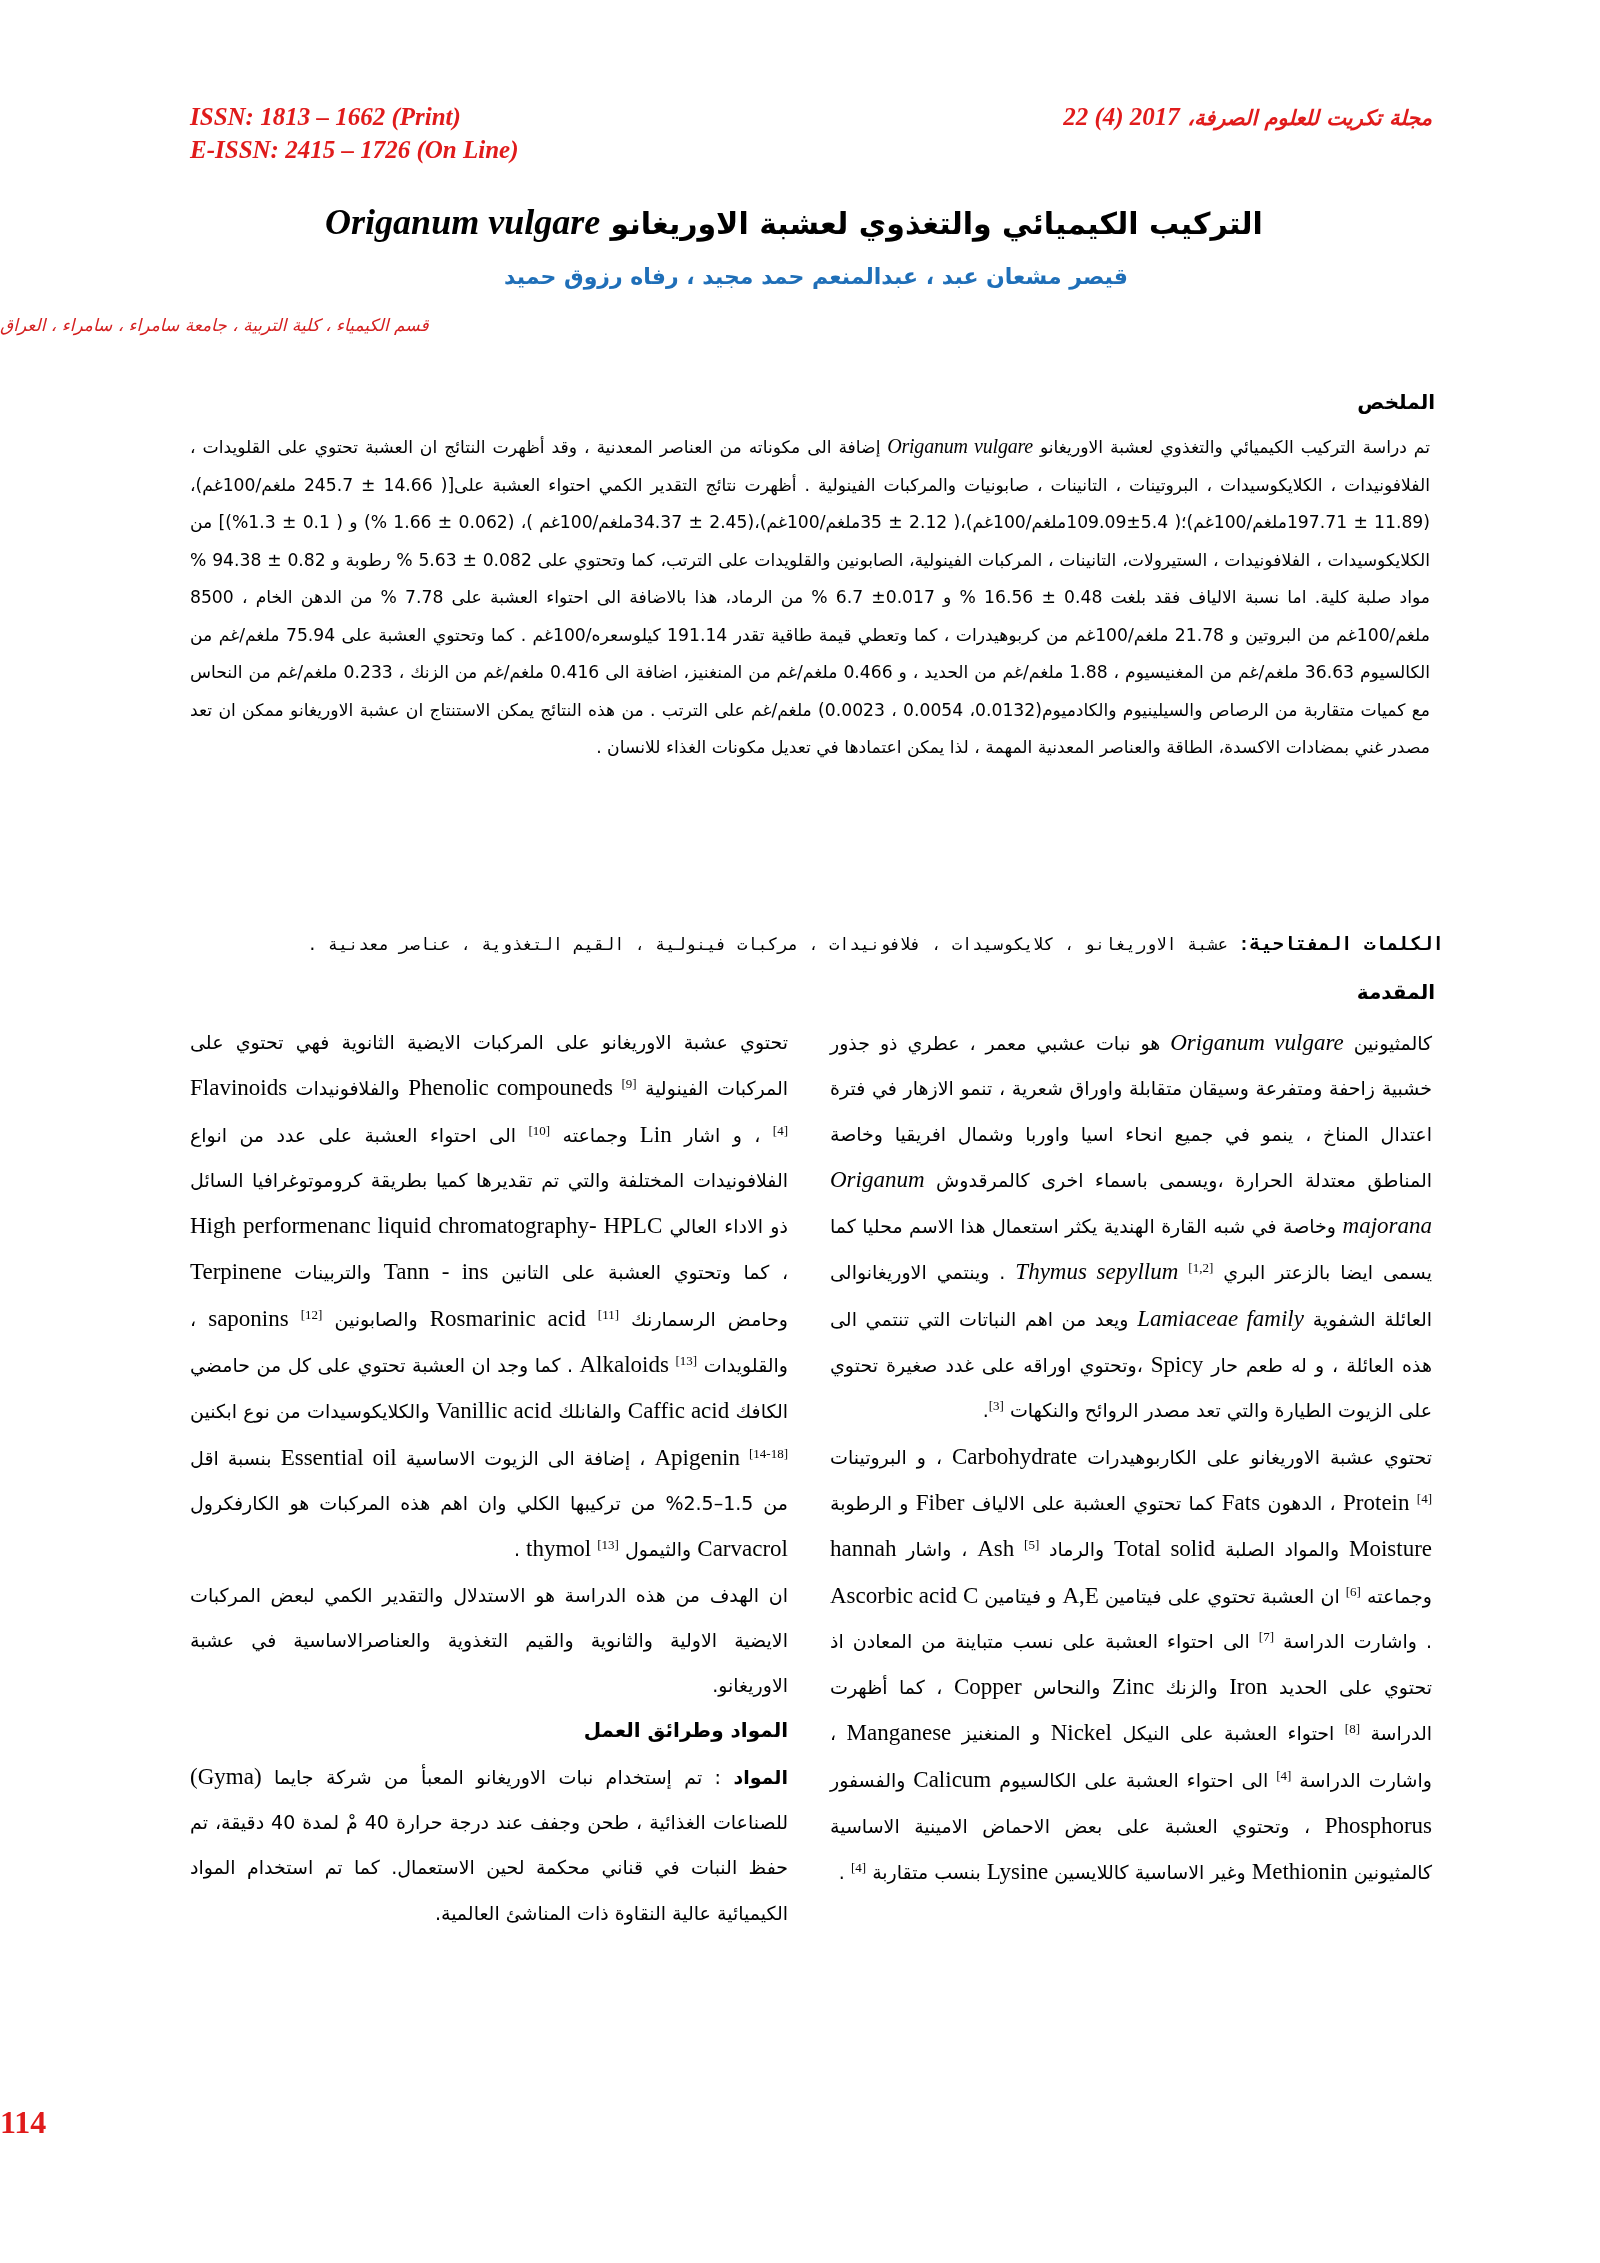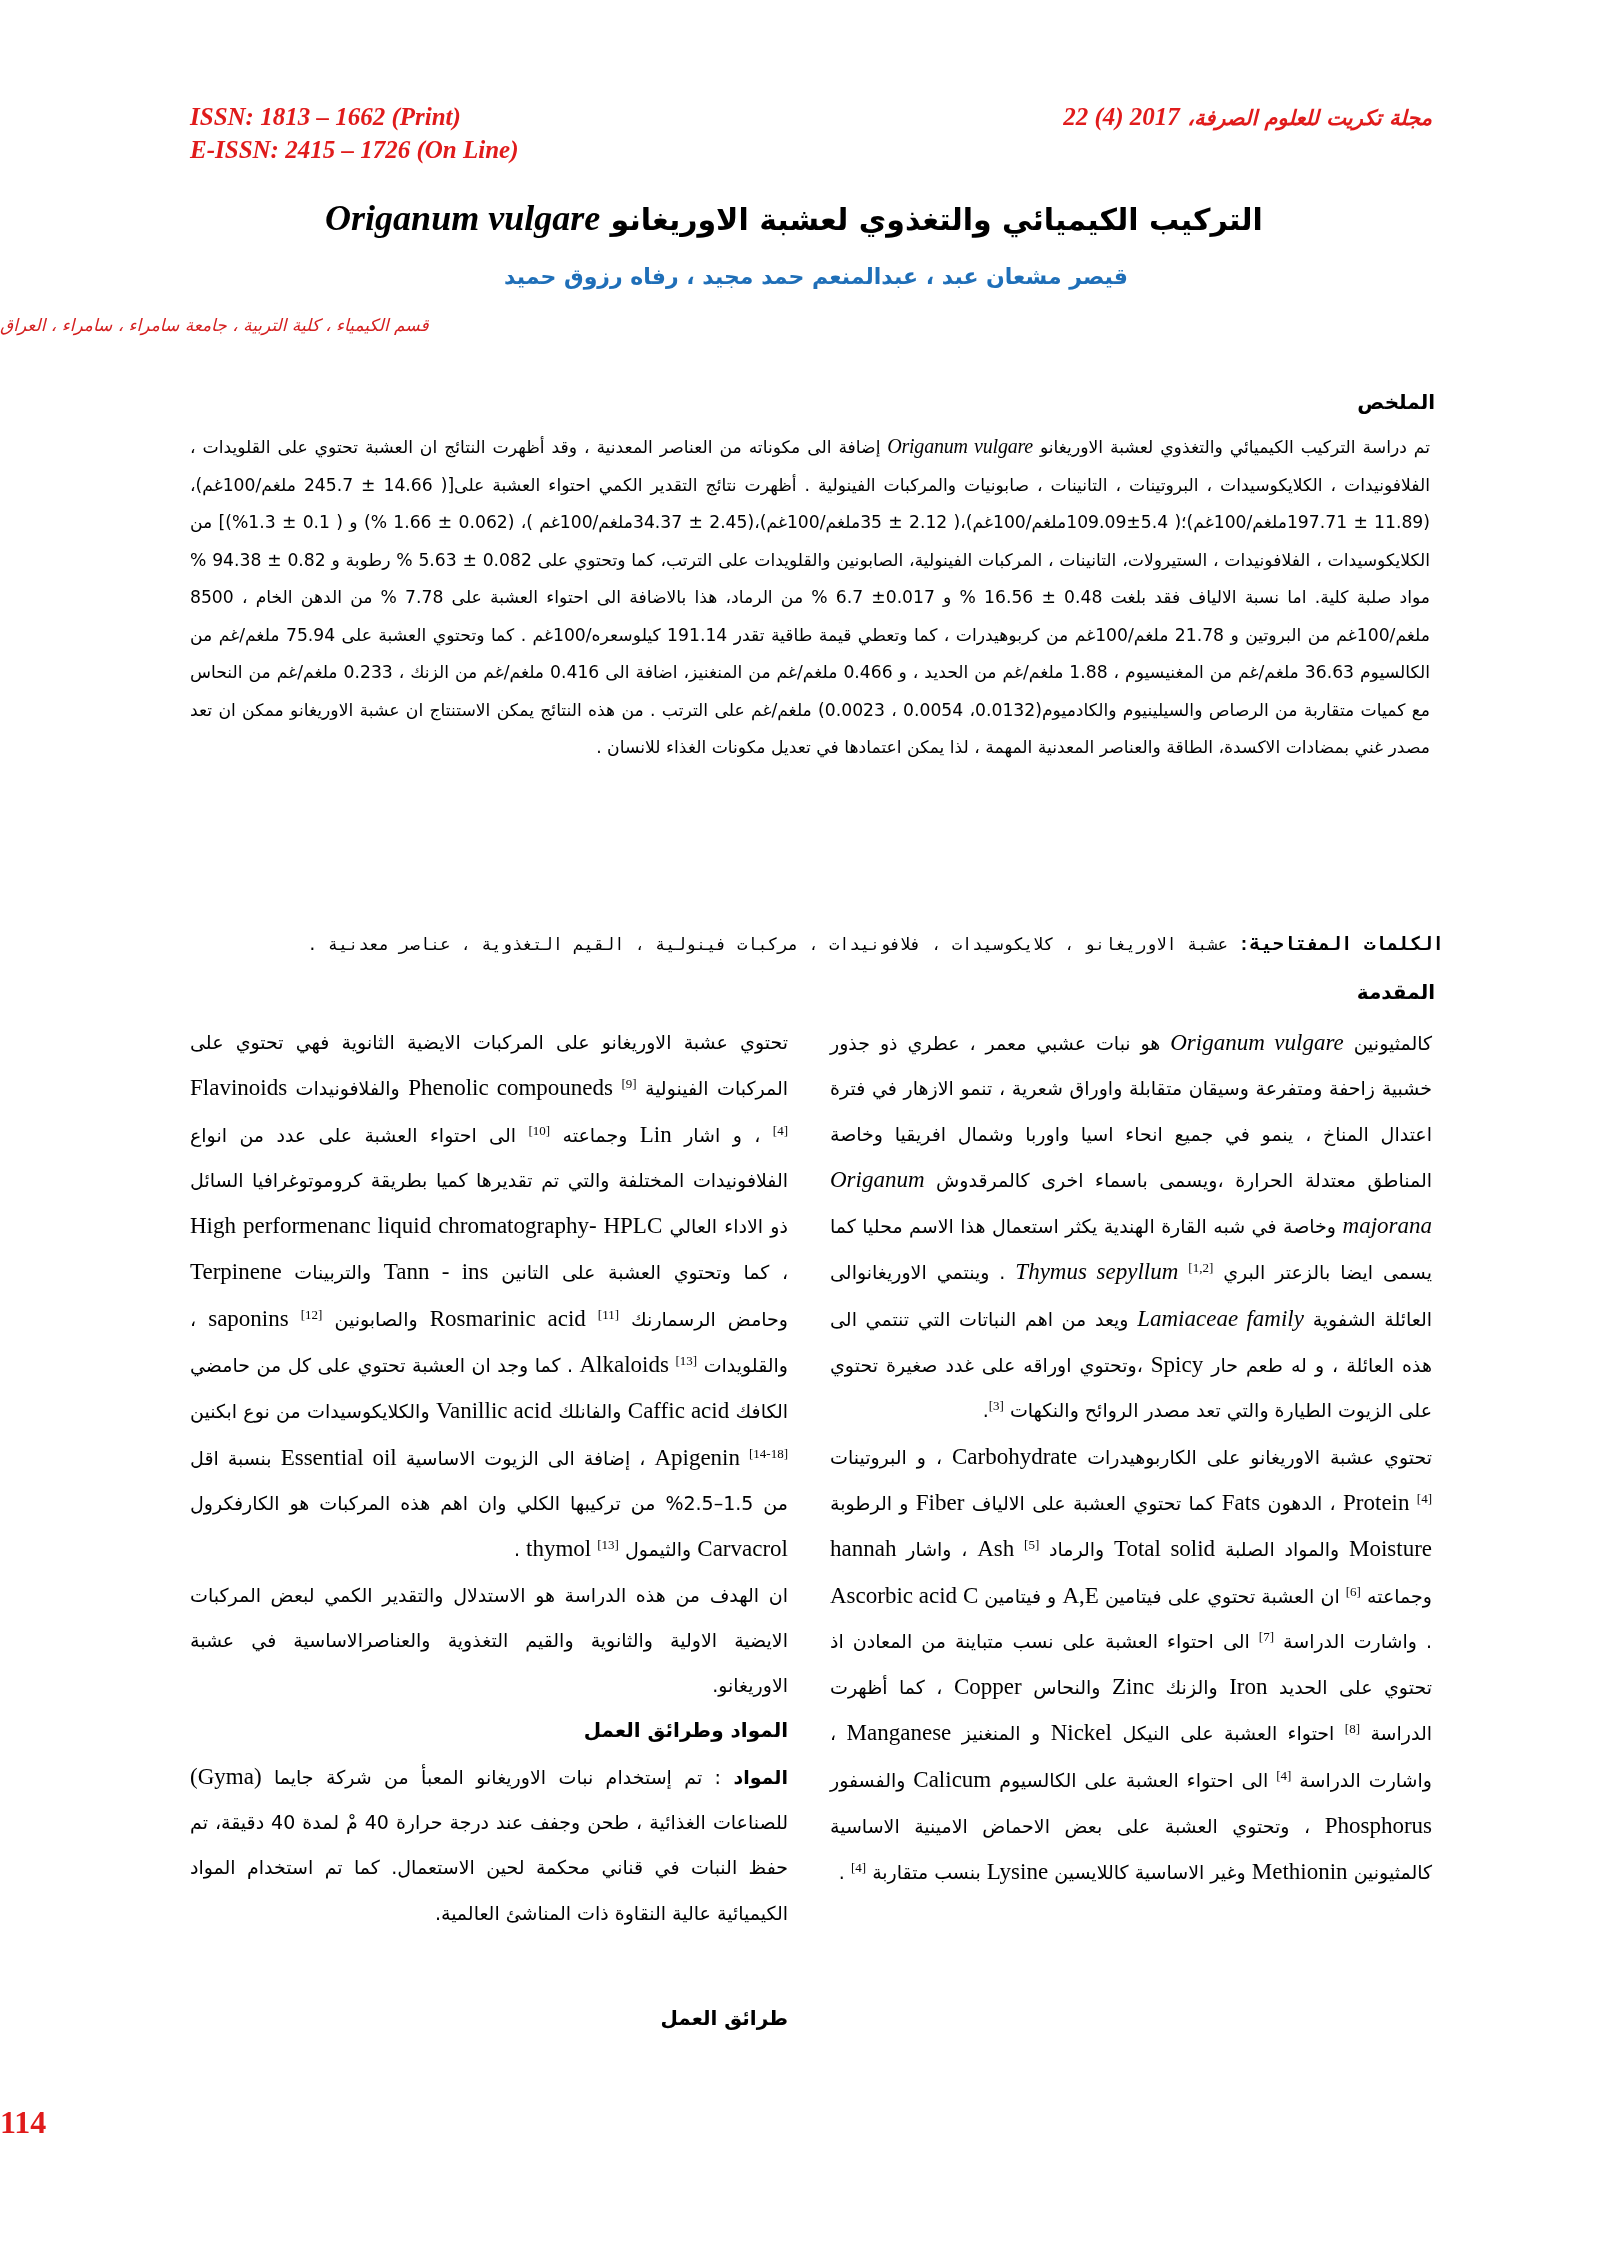--- a/index.html
+++ b/index.html
@@ -6,21 +6,21 @@
   body { width: 1600px; height: 2263px; position: relative; overflow: hidden; color: #000; }
   .page { position: absolute; left: 0; top: 0; width: 1600px; height: 2263px; }
 
   .hdr-left { position: absolute; left: 190px; top: 100px; direction: ltr; text-align: left;
     font-family: "Liberation Serif", serif; font-weight: bold; font-style: italic; color: #e01b1b; font-size: 25px; line-height: 33px; }
   .hdr-right { position: absolute; right: 168px; top: 100px; direction: rtl; text-align: right;
     font-family: "DejaVu Sans", sans-serif; font-weight: bold; font-style: italic; color: #e01b1b; font-size: 21px; line-height: 33px; }
   .hdr-right .ltr-num { font-family: "Liberation Serif", serif; font-size: 25px; direction: ltr; unicode-bidi: embed; }
 
   .title { position: absolute; left: 0; width: 1588px; top: 198px; text-align: center; direction: rtl;
-    font-family: "DejaVu Sans", sans-serif; font-weight: bold; font-size: 30px; line-height: 40px; }
+    font-family: "DejaVu Sans", sans-serif; font-weight: bold; font-size: 30px; line-height: 48px; }
   .title .latin { font-family: "Liberation Serif", serif; font-style: italic; font-size: 36px; }
   .authors { position: absolute; left: 0; width: 1600px; top: 262px; text-align: center; direction: rtl;
     font-family: "DejaVu Sans", sans-serif; font-weight: bold; color: #1f6fb8; font-size: 22px; line-height: 30px; margin-left: 16px; }
   .affil { position: absolute; left: 0; width: 1600px; top: 312px; text-align: left; direction: rtl;
     font-family: "DejaVu Sans", sans-serif; font-style: italic; color: #d42020; font-size: 17px; line-height: 26px; }
 
   .abstract-head { position: absolute; right: 165px; top: 390px; direction: rtl;
     font-family: "DejaVu Sans", sans-serif; font-weight: bold; font-size: 20px; }
   .abstract { position: absolute; left: 190px; width: 1240px; top: 428px; direction: rtl; text-align: justify; text-align-last: right;
     font-family: "DejaVu Sans", sans-serif; font-size: 17.2px; line-height: 37.5px; letter-spacing: -0.2px; }
@@ -192,17 +192,16 @@
     <sup>[13]</sup>
     <span>.</span>
     <br>
     <span>ان الهدف من هذه الدراسة هو الاستدلال والتقدير الكمي لبعض المركبات الايضية الاولية والثانوية والقيم التغذوية والعناصرالاساسية في عشبة الاوريغانو.</span>
     <span class="sec-head">المواد وطرائق العمل</span>
     <span class="bold-run">المواد</span>
     <span>: تم إستخدام نبات الاوريغانو المعبأ من شركة جايما</span>
     <span class="en">(Gyma)</span>
     <span>للصناعات الغذائية ، طحن وجفف عند درجة حرارة 40 مْ لمدة 40 دقيقة، تم حفظ النبات في قناني محكمة لحين الاستعمال. كما تم استخدام المواد الكيميائية عالية النقاوة ذات المناشئ العالمية.</span>
     <span class="spacer"></span>
-    <span class="sec-head">طرائق العمل</span>
   </div>
 
   <div class="page-num">114</div>
 </div>
 
 </body></html>

